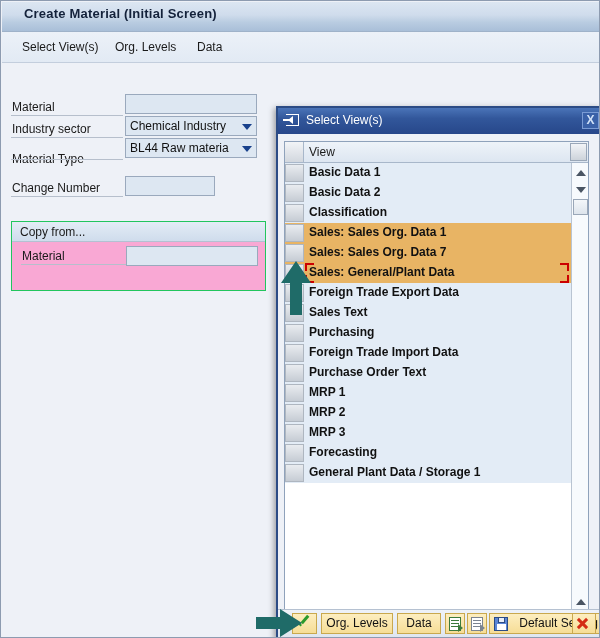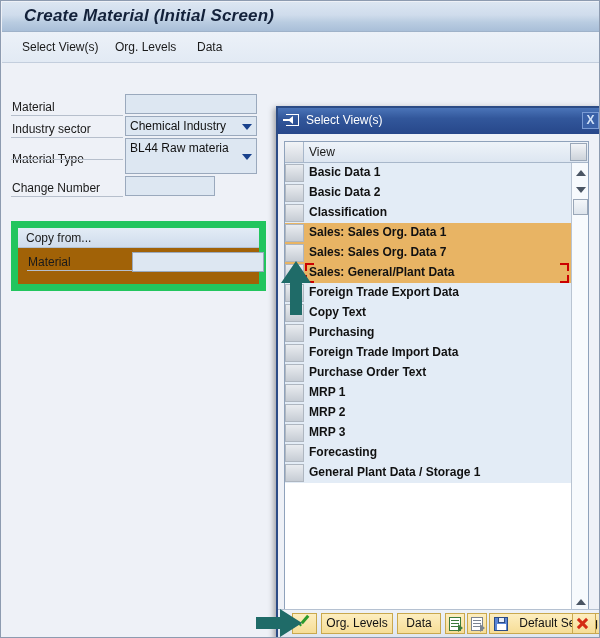--- a/index.html
+++ b/index.html
@@ -21,21 +21,21 @@
   
   .win-title {
     position: absolute; left: 1px; top: 1px;
     width: 597px; height: 30px;
     background: linear-gradient(to bottom, #dce6f2 0%, #cfdcec 45%, #b9cce1 70%, #a9bfd8 100%);
     border-bottom: 1px solid #9fb2c9;
     box-sizing: border-box;
   }
   .win-title-text {
     position: absolute; left: 22px; top: 4px;
-    font-size: 17px; font-weight: bold; font-style: italic;
+    font-size: 13px; font-weight: bold; 
     color: #13213a; letter-spacing: .2px;
     white-space: nowrap;
   }
   .menubar {
     position: absolute; left: 1px; top: 31px;
     width: 597px; height: 31px;
     background: linear-gradient(to bottom, #ecf1f8 0%, #e2eaf4 100%);
     border-bottom: 1px solid #c3cedd;
     box-sizing: border-box;
   }
@@ -77,22 +77,22 @@
     border-left: 5px solid transparent;
     border-right: 5px solid transparent;
     border-top: 6px solid #18418c;
   }
   .underline-lbl {
     position: absolute; height: 1px; background: #b6bfcc;
   }
 
   .groupbox {
     position: absolute;
-    border: 7px solid #22c55e;
-    background: #a16207;
+    border: 1px solid #22c55e;
+    background: #f9a8d4;
     box-sizing: border-box;
   }
   .groupbox-head {
     position: absolute; left: 0; top: 0;
     height: 20px; width: 100%;
     background: linear-gradient(to bottom, #e3ecf6 0%, #cfdcec 100%);
     border-bottom: 1px solid #b3c1d2;
     box-sizing: border-box;
   }
   .groupbox-head span {
@@ -375,21 +375,21 @@
 
     <div class="field-label" style="left:10px; top:59px;">Industry sector</div>
     <div class="underline-lbl" style="left:9px; top:74px; width:112px;"></div>
     <div class="field-box plain" style="left:123px; top:53px; width:132px; height:20px;">
       <span class="field-val">Chemical Industry</span>
       <span class="dd-arrow"></span>
     </div>
 
     <div class="field-label" style="left:10px; top:89px;">Material Type</div>
     <div class="underline-lbl" style="left:9px; top:96px; width:112px;"></div>
-    <div class="field-box plain" style="left:123px; top:75px; width:132px; height:36px;">
+    <div class="field-box plain" style="left:123px; top:75px; width:132px; height:20px;">
       <span class="field-val">BL44 Raw materia</span>
       <span class="dd-arrow"></span>
     </div>
 
     <div class="field-label" style="left:10px; top:118px;">Change Number</div>
     <div class="underline-lbl" style="left:9px; top:133px; width:112px;"></div>
     <div class="field-box plain" style="left:123px; top:113px; width:90px; height:20px;">
       <span class="field-val"></span>
     </div>
 
@@ -450,21 +450,21 @@
               <span class="fb bl"></span>
               <span class="fb br"></span>
             </span>
           </div>
           <div class="row">
             <span class="row-sel-btn"></span>
             <span class="row-label">Foreign Trade  Export Data</span>
           </div>
           <div class="row">
             <span class="row-sel-btn"></span>
-            <span class="row-label">Copy Text</span>
+            <span class="row-label">Sales Text</span>
           </div>
           <div class="row">
             <span class="row-sel-btn"></span>
             <span class="row-label">Purchasing</span>
           </div>
           <div class="row">
             <span class="row-sel-btn"></span>
             <span class="row-label">Foreign Trade  Import Data</span>
           </div>
           <div class="row">

